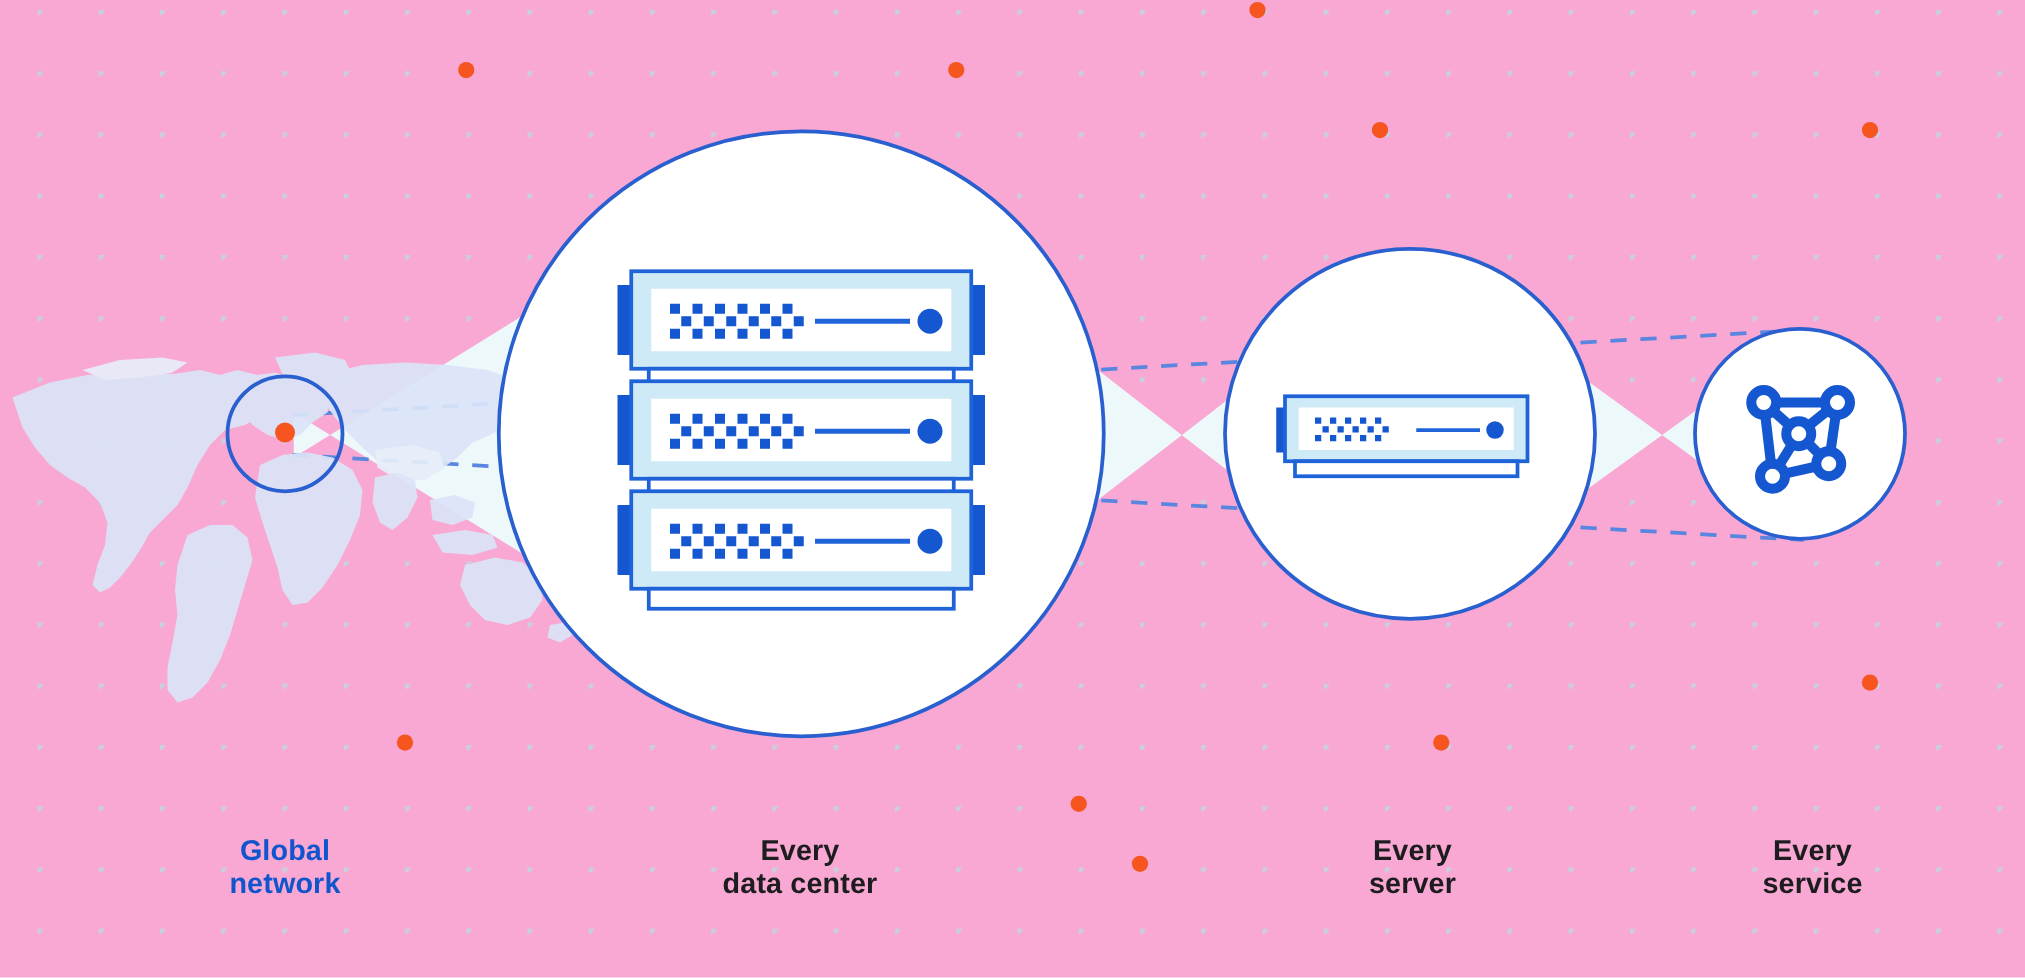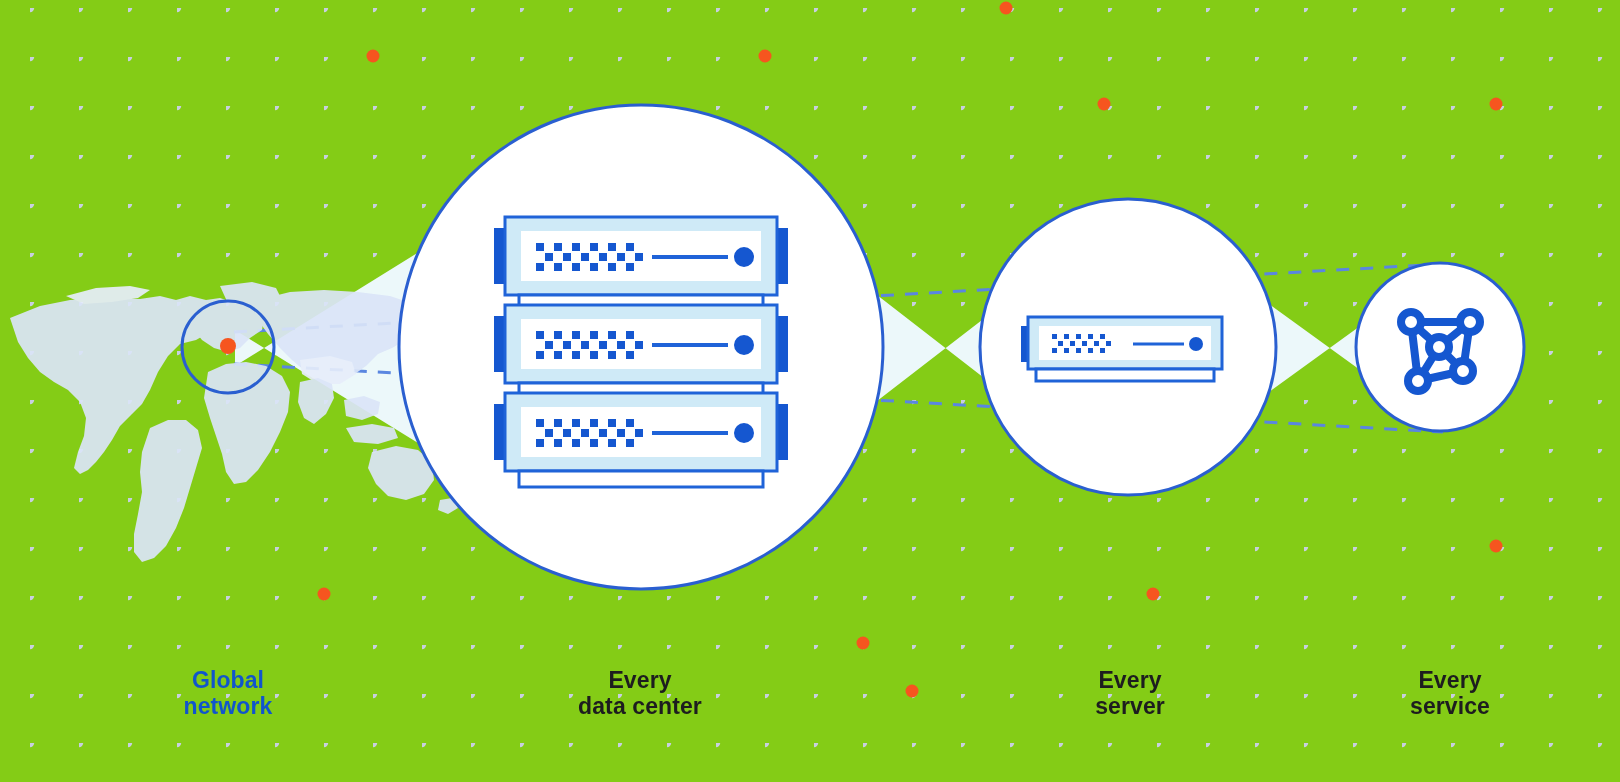--- a/index.html
+++ b/index.html
@@ -8,21 +8,21 @@
     background: #ffffff;
   }
   body {
     font-family: "Liberation Sans", sans-serif;
   }
   #stage {
     position: relative;
     width: 1620px;
     height: 782px;
     overflow: hidden;
-    background: #84cc16;
+    background: #f9a8d4;
   }
   #scene {
     position: absolute;
     inset: 0;
     width: 1620px;
     height: 782px;
   }
   .label {
     position: absolute;
     text-align: center;

